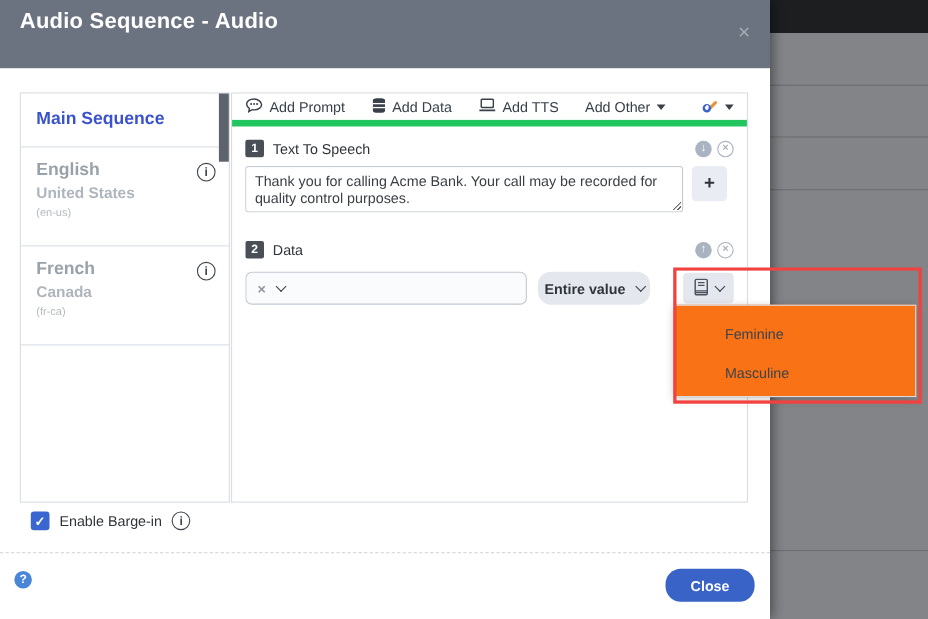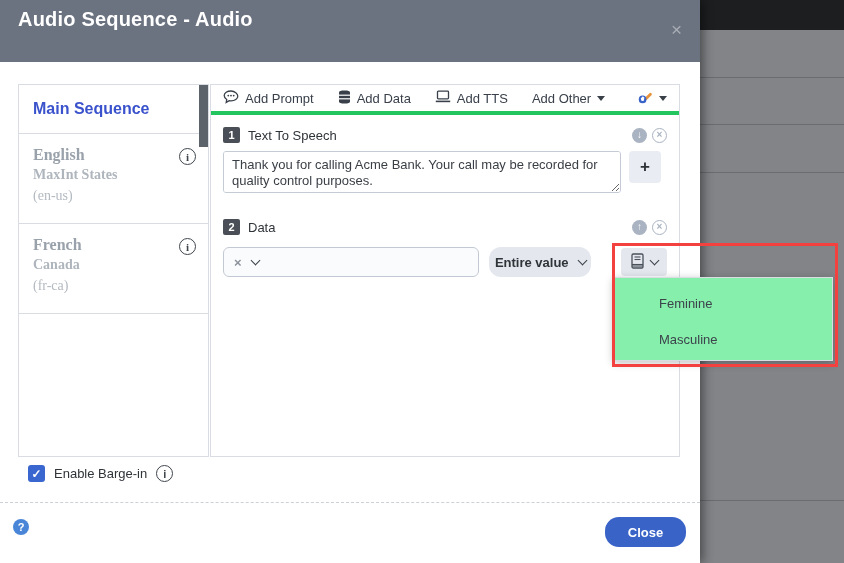--- a/index.html
+++ b/index.html
@@ -16,31 +16,31 @@
   .modal-header { position:absolute; left:0; top:0; width:100%; height:62px; background:#6b7280; }
   .modal-title { position:absolute; left:18px; top:8px; font-size:20px; font-weight:bold; color:#ffffff; letter-spacing:0.2px; }
   .modal-close { position:absolute; right:18px; top:20px; font-size:19px; color:#a8adb4; cursor:pointer; line-height:1; }
 
   
   .sidebar { position:absolute; left:18px; top:84px; width:191px; height:373px; border:1px solid #d9dde3; background:#fff; }
   .side-main { position:relative; height:49px; border-bottom:1px solid #d9dde3; display:flex; align-items:center; padding-left:14px; }
   .side-main-label { color:#3a52cc; font-size:16px; font-weight:bold; }
   .side-thumb { position:absolute; right:0; top:0; width:9px; height:62px; background:#5d636b; }
   .side-alt { height:26px; border-bottom:1px solid #d9dde3; display:flex; align-items:center; padding-left:8px; font-size:12px; color:#3c4248; }
-  .lang-item { position:relative; height:90px; border-bottom:1px solid #d9dde3; padding:12px 14px;font-family:Liberation Serif, serif; }
+  .lang-item { position:relative; height:90px; border-bottom:1px solid #d9dde3; padding:12px 14px; }
   .lang-name { font-size:16px; font-weight:bold; color:#99a1aa; }
   .lang-region { font-size:14px; font-weight:bold; color:#aeb5bd; margin-top:3px; }
-  .lang-code { font-size:14px; color:#b4bac1; margin-top:5px; }
+  .lang-code { font-size:10px; color:#b4bac1; margin-top:5px; }
   .info-icon { width:17px; height:17px; border:1.5px solid #3f454d; border-radius:50%; color:#3f454d;
                font-size:11px; font-weight:bold; display:flex; align-items:center; justify-content:center; }
   .lang-info { position:absolute; right:12px; top:14px; }
 
   
   .main-panel { position:absolute; left:210px; top:84px; width:470px; height:373px; border:1px solid #d9dde3; background:#fff; }
-  .toolbar { height:30px; border-bottom:4px solid #22c55e; display:flex; align-items:center; padding:0 12px; gap:24px; }
+  .toolbar { height:30px; border-bottom:6px solid #22c55e; display:flex; align-items:center; padding:0 12px; gap:24px; }
   .tool-item { display:flex; align-items:center; gap:6px; font-size:13px; color:#39404a; cursor:pointer; white-space:nowrap; }
   .caret { width:0; height:0; border-left:4px solid transparent; border-right:4px solid transparent; border-top:5px solid #3a4048; margin-top:1px; }
   .wrench-item { margin-left:auto; }
 
   .content { padding:10px 12px; }
   .sec-head { display:flex; align-items:center; gap:8px; height:20px; }
   .sec-badge { width:17px; height:16px; background:#4a4f57; border-radius:2px; color:#fff; font-size:11px; font-weight:bold;
                display:flex; align-items:center; justify-content:center; }
   .sec-title { font-size:13px; font-weight:normal; color:#2f3439; }
   .sec-icons { margin-left:auto; display:flex; align-items:center; gap:5px; }
@@ -62,21 +62,21 @@
   .combo-value { font-size:13px; color:#4a67d6; flex:1; }
   .combo-clear { color:#8b929b; font-size:13px; font-weight:bold; margin-right:10px; cursor:pointer; }
   .chev { width:7px; height:7px; border-right:1.6px solid #3a4048; border-bottom:1.6px solid #3a4048; transform:rotate(45deg); margin-top:-4px; }
   .entire-btn { margin-left:10px; width:103px; height:30px; background:#e4e7ee; border:none; border-radius:12px;
                 display:flex; align-items:center; justify-content:center; gap:10px;
                 font-size:13px; font-weight:bold; color:#2f3439; cursor:pointer; }
   .gender-btn { margin-left:30px; width:46px; height:28px; background:#e4e7ee; border:none; border-radius:4px;
                 display:flex; align-items:center; justify-content:center; gap:6px; cursor:pointer; }
 
   
-  .gender-menu { position:absolute; left:613px; top:277px; width:220px; height:84px; background:#86efac;
+  .gender-menu { position:absolute; left:613px; top:277px; width:220px; height:84px; background:#f97316;
                  border:1px solid #d9dde3; box-shadow:0 2px 8px rgba(0,0,0,0.25); z-index:40; padding-top:7px; }
   .gender-item { height:36px; display:flex; align-items:center; padding-left:45px; font-size:13px; color:#3c434b; cursor:pointer; }
   .annotation-rect { position:absolute; left:612px; top:243px; width:226px; height:124px; border:3px solid #f2413e; z-index:50; pointer-events:none; }
 
   
   .barge-row { position:absolute; left:28px; top:465px; display:flex; align-items:center; gap:9px; }
   .checkbox { width:17px; height:17px; background:#3a66d0; border-radius:3px; color:#fff; font-size:12px; font-weight:bold;
               display:flex; align-items:center; justify-content:center; cursor:pointer; line-height:1; }
   .barge-label { font-size:13px; color:#2f3439; }
   .footer-divider { position:absolute; left:0; top:502px; width:700px; border-top:1px dashed #ccd1d7; }
@@ -106,21 +106,21 @@
     </div>
 
     <div class="sidebar">
       <div class="side-main">
         <span class="side-main-label">Main Sequence</span>
         <div class="side-thumb"></div>
       </div>
 
       <div class="lang-item">
         <div class="lang-name">English</div>
-        <div class="lang-region">MaxInt States</div>
+        <div class="lang-region">United States</div>
         <div class="lang-code">(en-us)</div>
         <div class="info-icon lang-info">i</div>
       </div>
 
       <div class="lang-item">
         <div class="lang-name">French</div>
         <div class="lang-region">Canada</div>
         <div class="lang-code">(fr-ca)</div>
         <div class="info-icon lang-info">i</div>
       </div>

